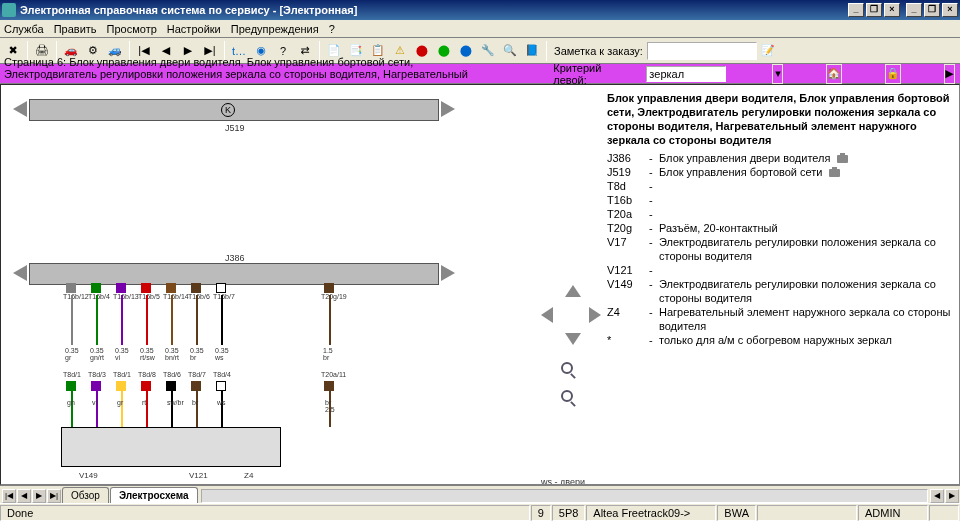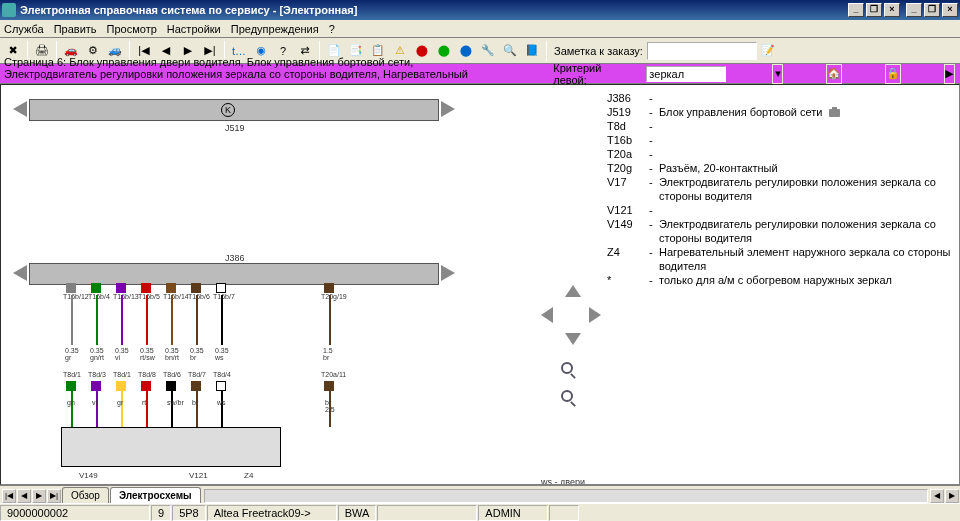--- a/index.html
+++ b/index.html
@@ -250,24 +250,26 @@
         <div class="mag"></div>
       </div>
     <div class="zoomctl" style="top:300px">
         <div class="mag"></div>
       </div>
 
     <div class="conn-lbl" style="left:540px; top:392px;">ws - двери</div>
   </div>
 
   <div class="legend">
+    <div class="title">Блок управления двери водителя, Блок управления бортовой сети, Электродвигатель регулировки положения зеркала со стороны водителя, Нагревательный элемент наружного зеркала со стороны водителя</div>
     <div id="legend-rows">
         <div class="row">
           <div class="code">J386</div>
           <div class="dash">-</div>
+          <div class="desc">Блок управления двери водителя <span class="cam"></span></div>
         </div>
         <div class="row">
           <div class="code">J519</div>
           <div class="dash">-</div>
           <div class="desc">Блок управления бортовой сети <span class="cam"></span></div>
         </div>
         <div class="row">
           <div class="code">T8d</div>
           <div class="dash">-</div>
         </div>
@@ -311,28 +313,28 @@
       </div>
   </div>
 </div>
 
 <div class="tabstrip">
   <div class="navbtn">|◀</div>
   <div class="navbtn">◀</div>
   <div class="navbtn">▶</div>
   <div class="navbtn">▶|</div>
   <div class="tab">Обзор</div>
-  <div class="tab active">Электросхемы</div>
+  <div class="tab active">Электросхема</div>
   <div class="track"></div>
   <div class="navbtn">◀</div>
   <div class="navbtn">▶</div>
 </div>
 
 <div class="status">
-  <div class="cell" style="width:150px">9000000002</div>
+  <div class="cell grow">Done</div>
   <div class="cell">9</div>
   <div class="cell">5P8</div>
   <div class="cell" style="width:130px">Altea Freetrack09-&gt;</div>
   <div class="cell">BWA</div>
   <div class="cell" style="width:100px"></div>
   <div class="cell" style="width:70px">ADMIN</div>
   <div class="cell" style="width:30px"></div>
 </div>
 
 </body></html>

